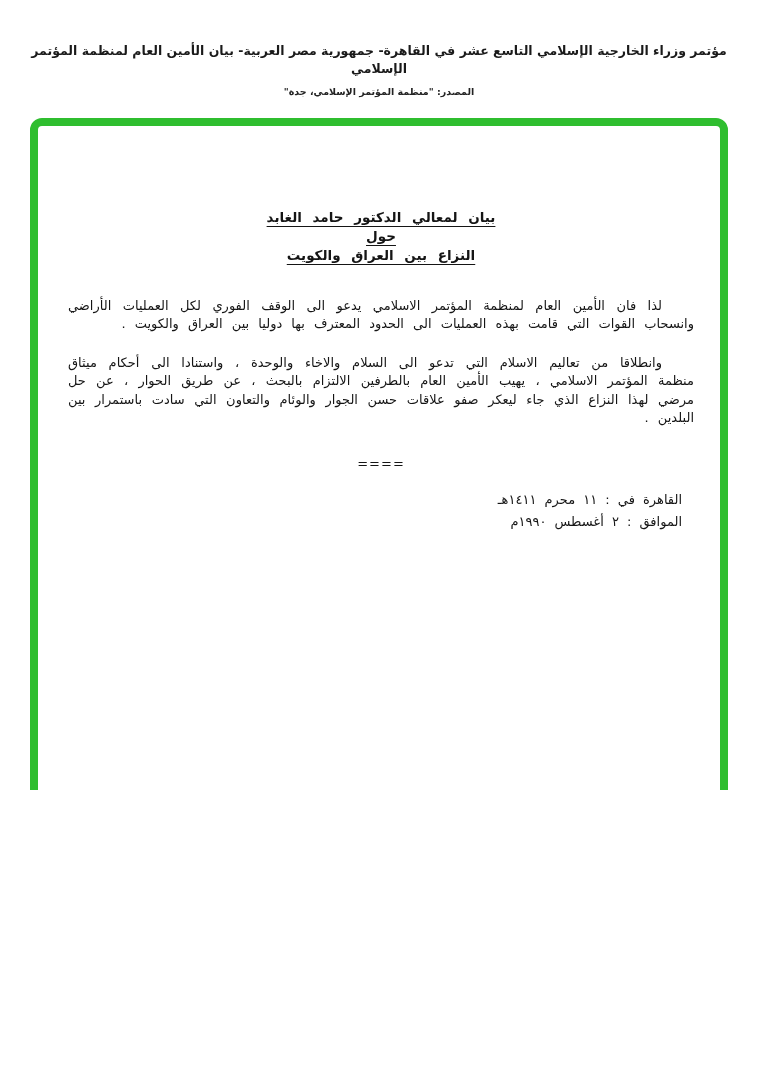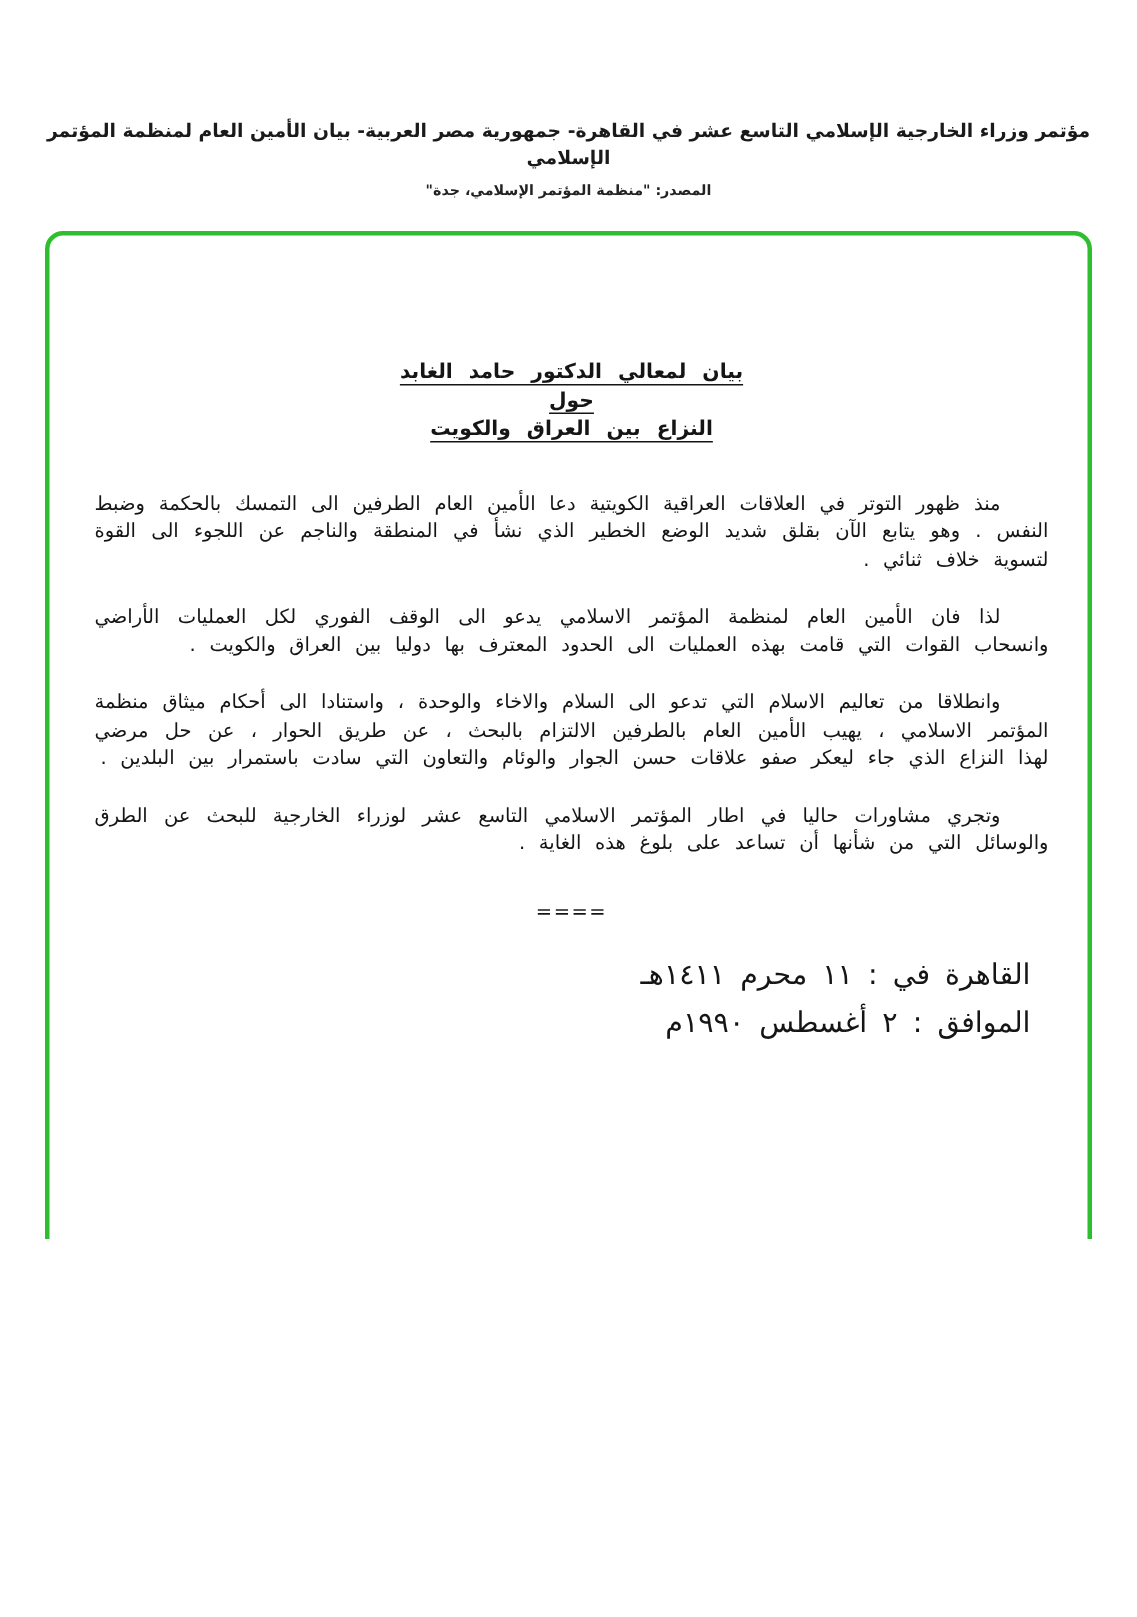--- a/index.html
+++ b/index.html
@@ -8,21 +8,20 @@
     background: #ffffff;
     font-family: "DejaVu Sans", sans-serif;
     color: #1a1a1a;
   }
   .canvas {
     position: relative;
     width: 758px;
     height: 790px;
     background: #ffffff;
     overflow: hidden;
-    margin-top: 36px;
   }
   
   .hdr {
     direction: rtl;
     text-align: center;
     padding-top: 42px;
   }
   .hdr-title {
     font-size: 12.5px;
     font-weight: bold;
@@ -37,21 +36,21 @@
     color: #222222;
   }
   
   .scan-frame {
     position: absolute;
     left: 30px;
     top: 118px;
     width: 698px;
     height: 934px;
     box-sizing: border-box;
-    border: 3px solid #4c1d95;
+    border: 8px solid #4c1d95;
     border-radius: 12px;
     background: #ffffff;
   }
   .doc-content {
     direction: rtl;
     box-sizing: border-box;
     width: 100%;
     height: 100%;
     padding: 80px 26px 0 30px;
     font-size: 13px;
@@ -84,21 +83,21 @@
   
   .separator {
     text-align: center;
     margin: 28px 0 18px 0;
     font-size: 13px;
     letter-spacing: 1px;
   }
   .date-block {
     text-align: right;
     padding-right: 12px;
-    font-size: 19px;
+    font-size: 13px;
     line-height: 1.7;
     letter-spacing: 0.5px;
     word-spacing: 4px;
   }
 </style>
 </head>
 <body>
 
 <div class="canvas">
 
@@ -109,29 +108,27 @@
 
   <div class="scan-frame" style="border-color: rgb(47, 190, 47);">
     <div class="doc-content">
 
       <div class="title-block">
         <span class="title-line">بيان لمعالي الدكتور حامد الغابد</span>
         <span class="title-line">حول</span>
         <span class="title-line">النزاع بين العراق والكويت</span>
       </div>
 
-      <p class="para">منذ ظهور التوتر في العلاقات العراقية الكويتية دعا الأمين العام الطرفين الى التمسك بالحكمة وضبط النفس . وهو يتابع الآن بقلق شديد الوضع الخطير الذي نشأ في المنطقة والناجم عن اللجوء الى القوة لتسوية خلاف ثنائي .</p>
 
 
 
       <p class="para">لذا فان الأمين العام لمنظمة المؤتمر الاسلامي يدعو الى الوقف الفوري لكل العمليات الأراضي وانسحاب القوات التي قامت بهذه العمليات الى الحدود المعترف بها دوليا بين العراق والكويت .</p>
 
       <p class="para">وانطلاقا من تعاليم الاسلام التي تدعو الى السلام والاخاء والوحدة ، واستنادا الى أحكام ميثاق منظمة المؤتمر الاسلامي ، يهيب الأمين العام بالطرفين الالتزام بالبحث ، عن طريق الحوار ، عن حل مرضي لهذا النزاع الذي جاء ليعكر صفو علاقات حسن الجوار والوئام والتعاون التي سادت باستمرار بين البلدين .</p>
 
-      <p class="para">وتجري مشاورات حاليا في اطار المؤتمر الاسلامي التاسع عشر لوزراء الخارجية للبحث عن الطرق والوسائل التي من شأنها أن تساعد على بلوغ هذه الغاية .</p>
 
       <div class="separator">====</div>
 
       <div class="date-block">
         <div class="date-line">القاهرة في : ١١ محرم ١٤١١هـ</div>
         <div class="date-line">الموافق : ٢ أغسطس ١٩٩٠م</div>
       </div>
 
     </div>
   </div>

